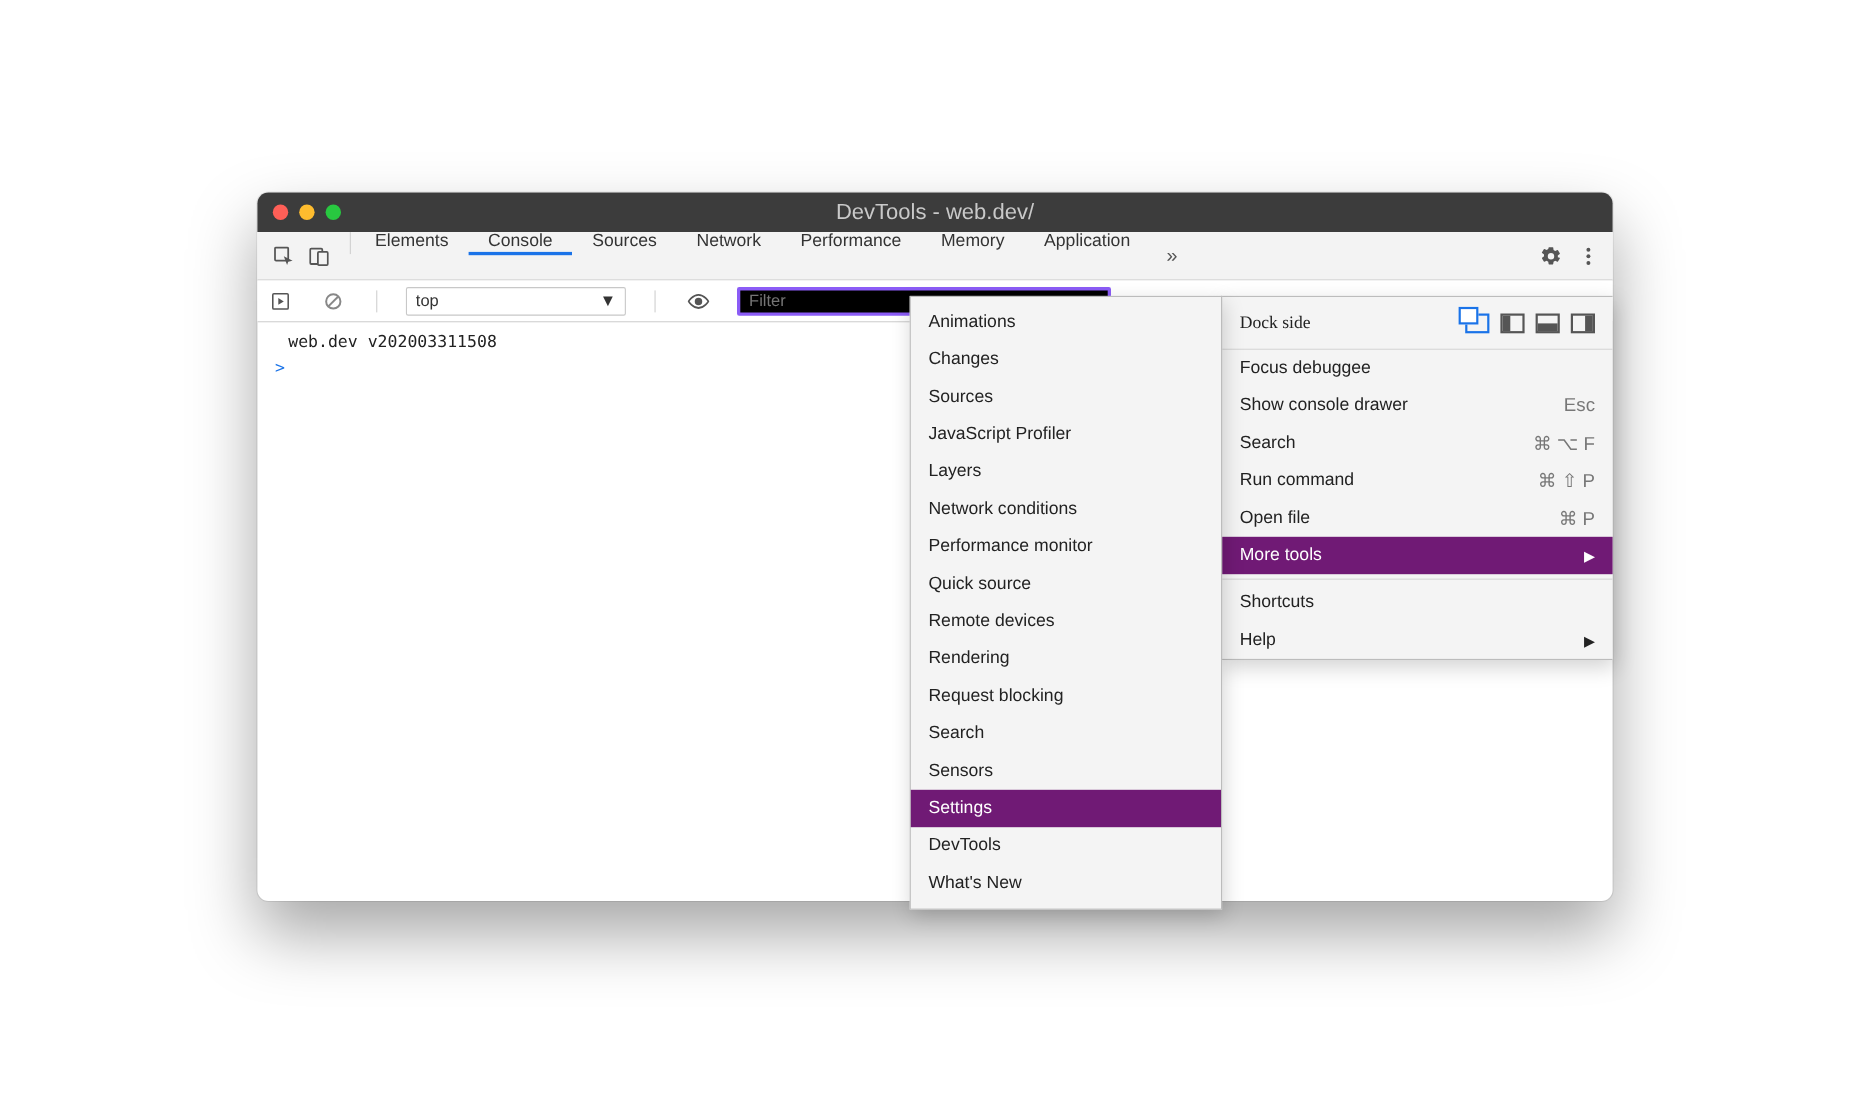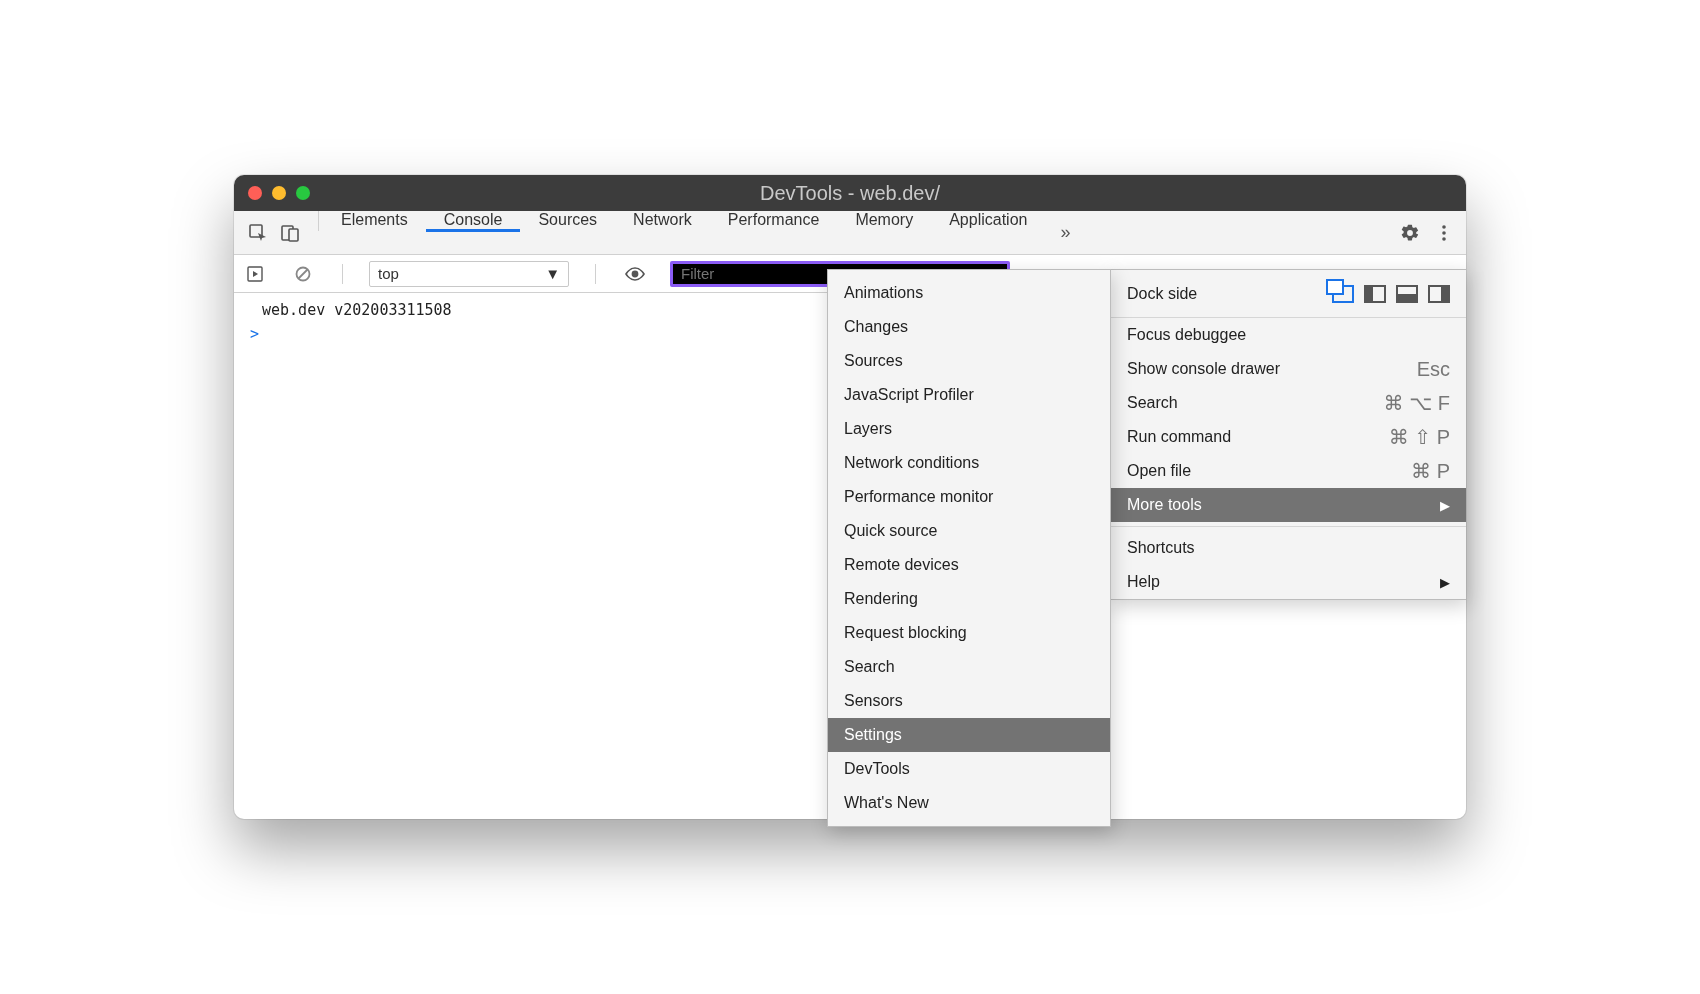--- a/index.html
+++ b/index.html
@@ -101,24 +101,24 @@
     box-shadow: 2px 6px 18px rgba(0,0,0,.18);
     font-size: 16px;
     color: #222;
   }
   .menu-row {
     height: 34px;
     display:flex; align-items:center;
     padding: 0 16px;
     justify-content: space-between;
   }
-  .menu-row.dock { height: 48px; border-bottom:1px solid #d6d6d6;}
-  .menu-row.hover { background: #737373; color:#fff;}
+  .menu-row.dock { height: 48px; border-bottom:1px solid #d6d6d6;font-family:Liberation Serif, serif;}
+  .menu-row.hover { background: #701a75; color:#fff;}
   .menu-sep { height:1px; background:#d6d6d6; margin: 4px 0;}
-  .shortcut { color:#777; font-size:20px;}
+  .shortcut { color:#777; font-size:17px;}
   .dock-icons { display:flex; gap:10px;}
   .dock-i { width:22px; height:18px; border:2px solid #555; position:relative;}
   .dock-i.sep::before{content:"";position:absolute;}
   .dock-i.undock { border:2px solid #1a73e8;}
   .dock-i.undock::after{content:"";position:absolute;width:14px;height:12px;border:2px solid #1a73e8;background:#fff;left:-8px;top:-8px;}
   .dock-i.left::before{left:0;top:0;bottom:0;width:7px;background:#555;}
   .dock-i.bottom::before{left:0;right:0;bottom:0;height:7px;background:#555;}
   .dock-i.right::before{right:0;top:0;bottom:0;width:7px;background:#555;}
   .arrow-r{font-size:13px;}
 

